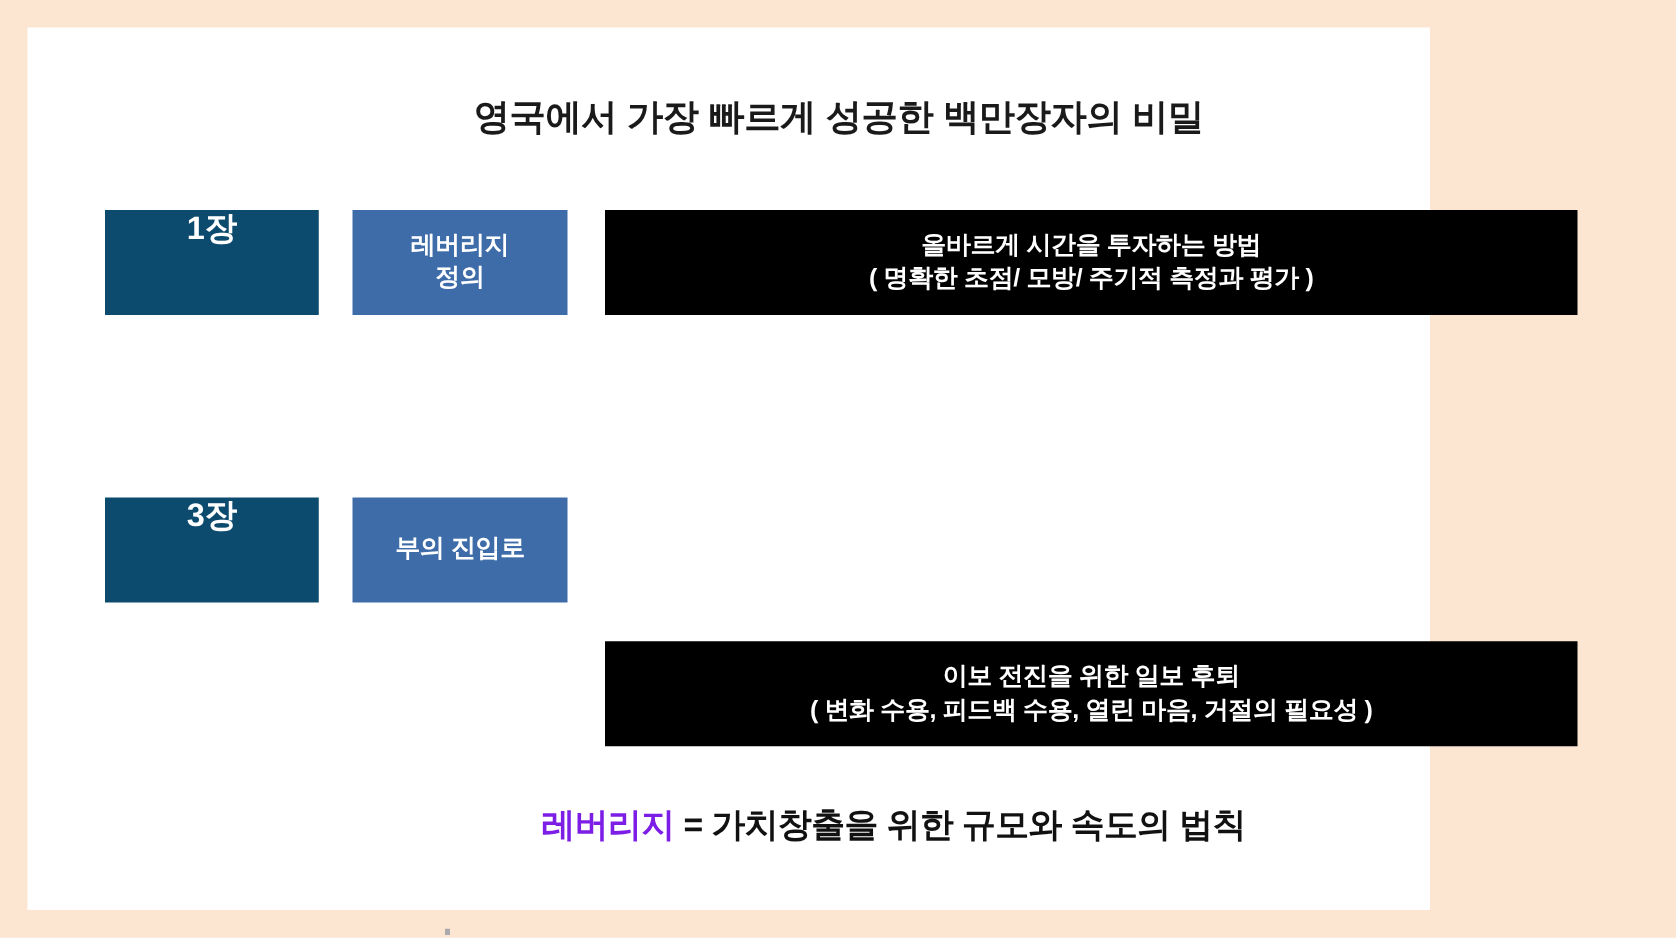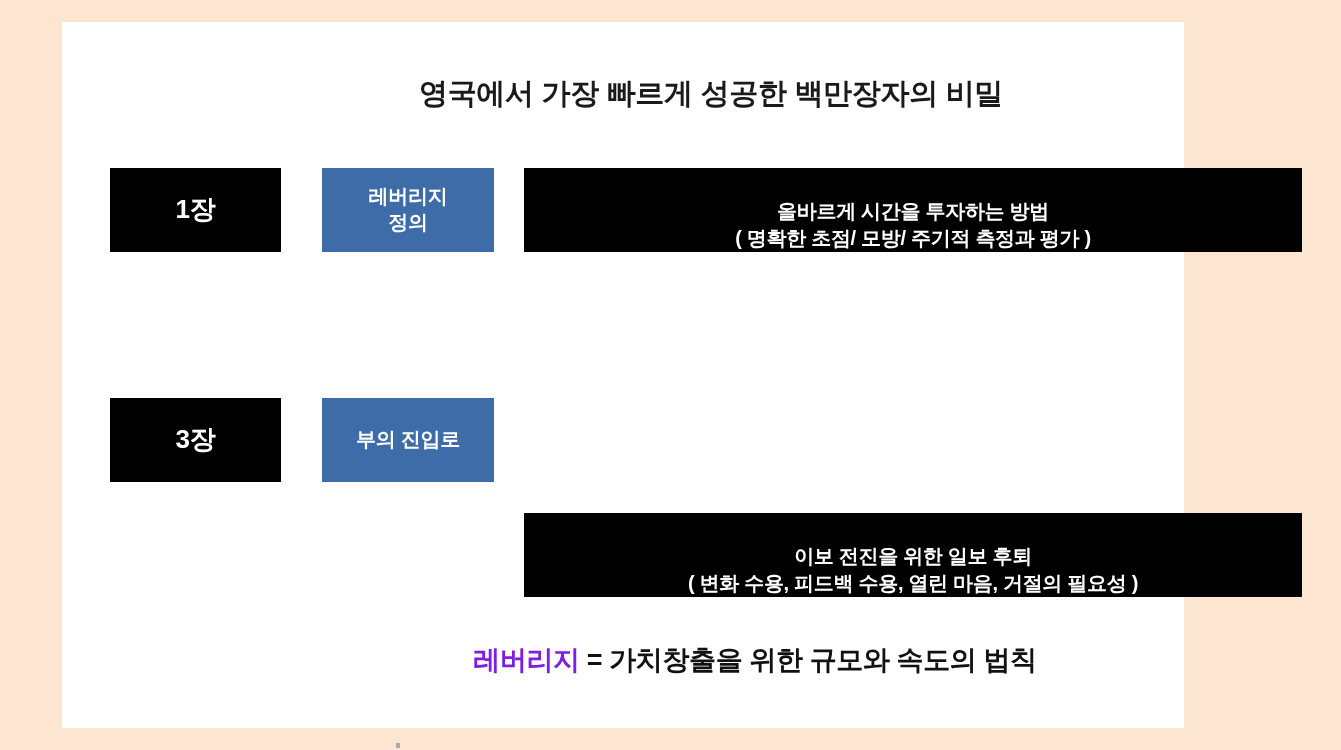--- a/index.html
+++ b/index.html
@@ -22,21 +22,20 @@
     height: 750px;
     background: #fce6d2;
   }
   .slide-card {
     position: absolute;
     left: 22px;
     top: 22px;
     width: 1122px;
     height: 706px;
     background: #ffffff;
-    margin-left: 40px;
   }
   .slide-title {
     position: absolute;
     left: 0;
     top: 52px;
     width: 1298px;
     text-align: center;
     font-size: 29px;
     font-weight: 700;
     color: #1a1a1a;
@@ -56,73 +55,73 @@
     width: 1298px;
     height: 84px;
   }
   .row-0 { top: 0px; }
   .row-1 { top: 115px; }
   .row-2 { top: 230px; border-radius: 12px; }
   .row-3 { top: 345px; }
 
   .chapter-box {
     position: absolute;
-    left: 48px;
+    left: 62px;
     top: 0;
     width: 171px;
+    height: 84px;
+    background: #0c4a6e;
+    display: flex;
+    align-items: flex-start;
+    justify-content: center;
+    box-sizing: border-box;
+  }
+  .chapter-box .cell-text {
+    color: #ffffff;
+    font-size: 26px;
+    font-weight: 700;
+    letter-spacing: -0.2px;
+    line-height: 1.15;
+    text-align: center;
+  }
+
+  .topic-box {
+    position: absolute;
+    left: 260px;
+    top: 0;
+    width: 172px;
+    height: 84px;
+    background: #3d6ca8;
+    display: flex;
+    align-items: center;
+    justify-content: center;
+    box-sizing: border-box;
+  }
+  .topic-box .cell-text {
+    color: #ffffff;
+    font-size: 20px;
+    font-weight: 700;
+    letter-spacing: -0.3px;
+    line-height: 1.28;
+    text-align: center;
+    white-space: pre-line;
+  }
+
+  .detail-box {
+    position: absolute;
+    left: 462px;
+    top: 0;
+    width: 778px;
     height: 84px;
     background: #000000;
     display: flex;
     align-items: center;
     justify-content: center;
     box-sizing: border-box;
   }
-  .chapter-box .cell-text {
-    color: #ffffff;
-    font-size: 26px;
-    font-weight: 700;
-    letter-spacing: -0.2px;
-    line-height: 1.15;
-    text-align: center;
-  }
-
-  .topic-box {
-    position: absolute;
-    left: 260px;
-    top: 0;
-    width: 172px;
-    height: 84px;
-    background: #3d6ca8;
-    display: flex;
-    align-items: center;
-    justify-content: center;
-    box-sizing: border-box;
-  }
-  .topic-box .cell-text {
-    color: #ffffff;
-    font-size: 20px;
-    font-weight: 700;
-    letter-spacing: -0.3px;
-    line-height: 1.28;
-    text-align: center;
-    white-space: pre-line;
-  }
-
-  .detail-box {
-    position: absolute;
-    left: 462px;
-    top: 0;
-    width: 778px;
-    height: 84px;
-    background: #000000;
-    display: flex;
-    align-items: flex-end;
-    justify-content: center;
-    box-sizing: border-box;
-  }
   .detail-box .cell-text {
     color: #ffffff;
     font-size: 20px;
     font-weight: 700;
     letter-spacing: -0.3px;
     line-height: 1.35;
     text-align: center;
     white-space: pre-line;
   }
 

